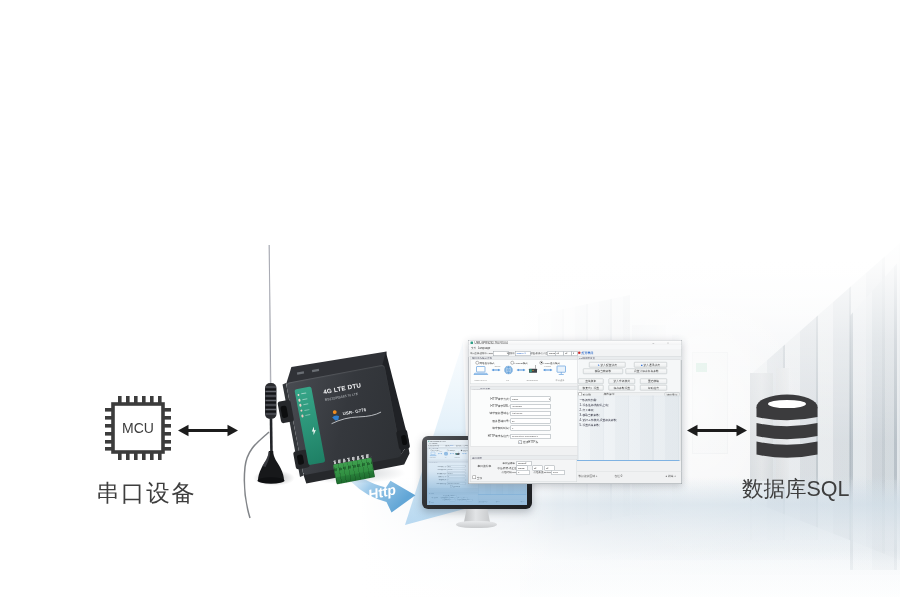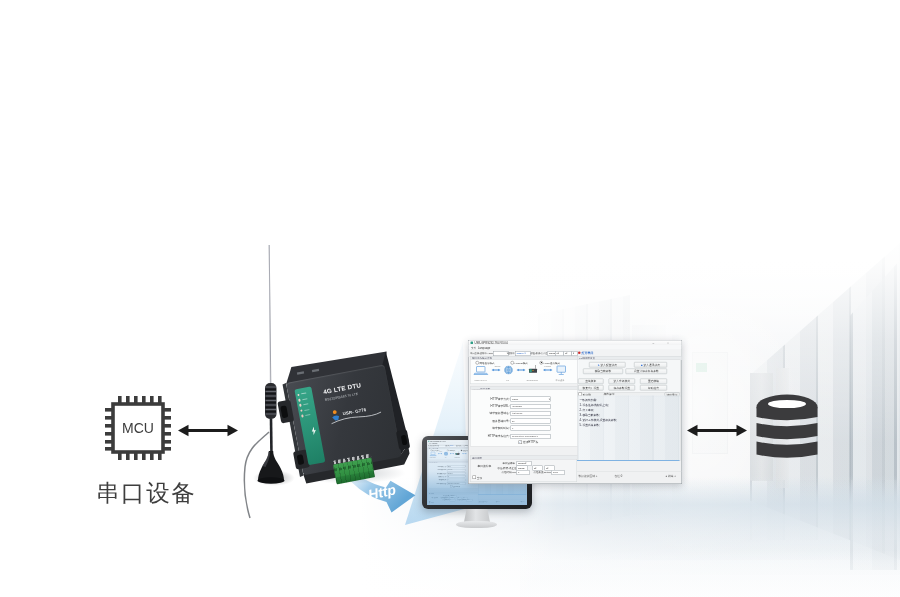--- a/index.html
+++ b/index.html
@@ -506,14 +506,15 @@
 
   <svg class="abs" style="left:755px;top:394px;" width="65" height="65" viewBox="0 0 65 65">
     <g fill="#3b3b3d">
       <ellipse cx="32" cy="13" rx="30.5" ry="12.5"></ellipse>
       <path d="M1.5,13 L1.5,23 Q32,29.5 62.5,23 L62.5,13 Z"></path>
       <path d="M1.5,29 Q32,35.5 62.5,29 L62.5,42 Q32,48.5 1.5,42 Z"></path>
       <path d="M1.5,47.5 Q32,54 62.5,47.5 L62.5,60.5 Q32,67 1.5,60.5 Z"></path>
     </g>
     <ellipse cx="32" cy="10" rx="19" ry="4.1" fill="#fff"></ellipse>
   </svg>
+  <div class="abs" style="left:742px;top:474px;font-size:21.5px;letter-spacing:0px;color:#3e3e3e;">数据库SQL</div>
 
 </div>
 
 </body></html>

